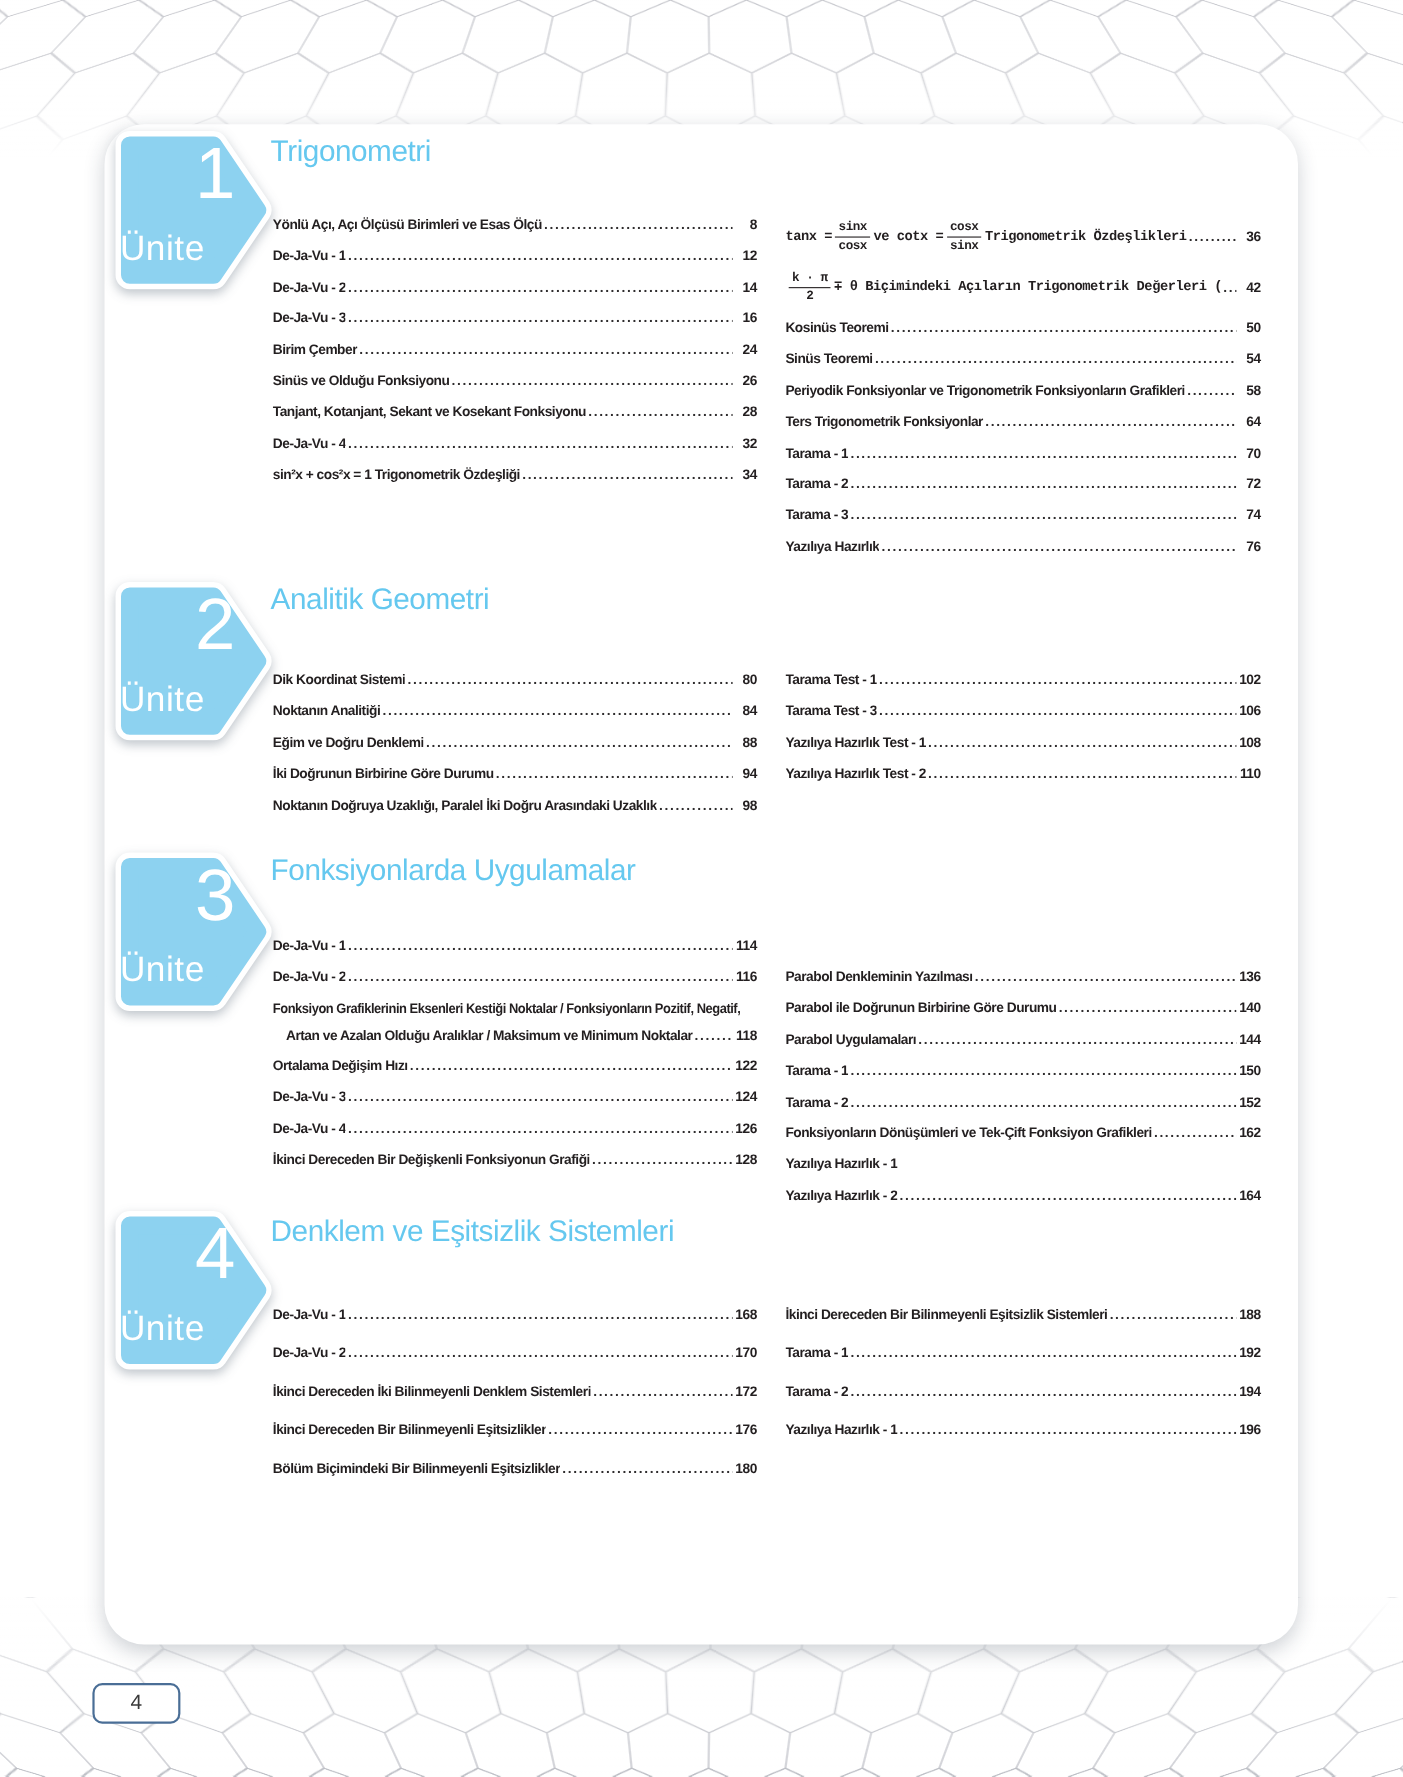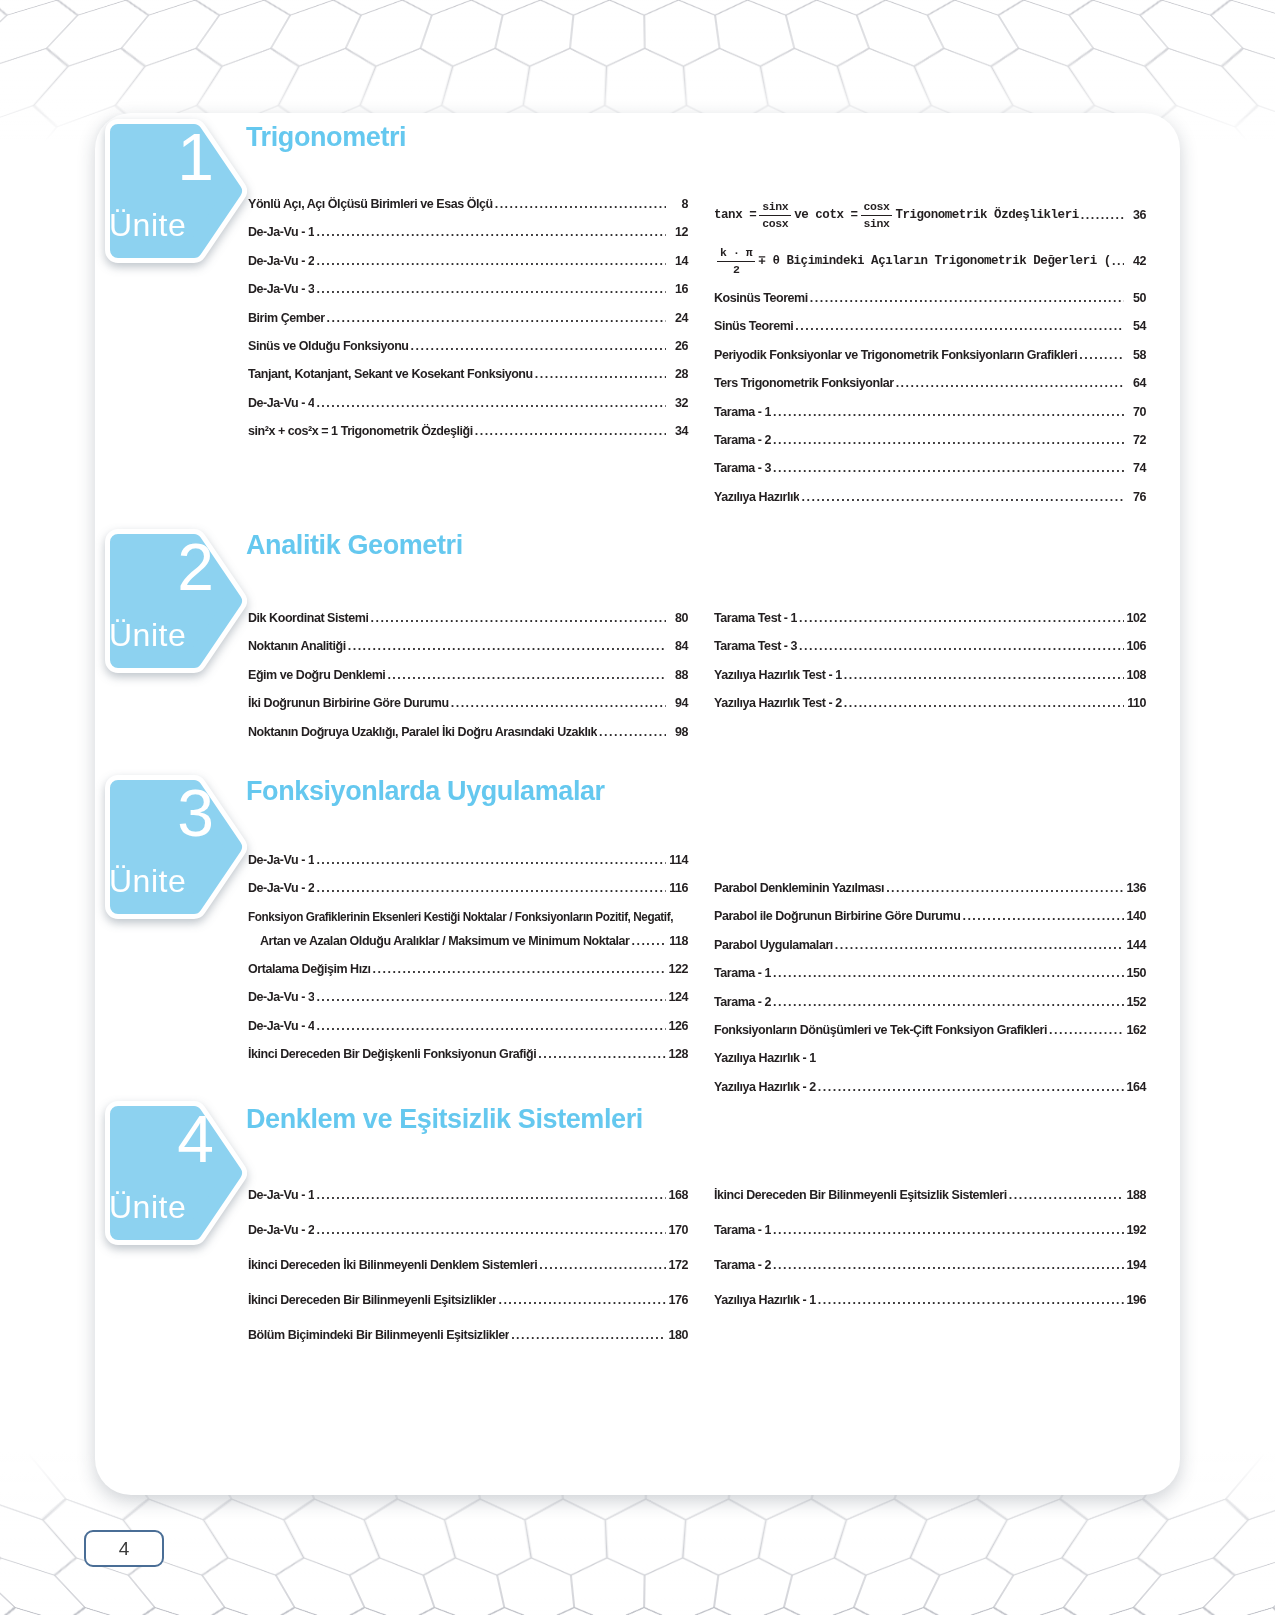--- a/index.html
+++ b/index.html
@@ -21,21 +21,21 @@
 
   
   .badge{position:absolute;left:98px;width:150px;height:150px;}
   .badge svg{position:absolute;left:0;top:0;overflow:visible;filter:drop-shadow(0 4px 5px rgba(40,60,80,.30));}
   .badge-num{position:absolute;top:8px;left:0;width:116px;text-align:right;padding-right:4px;
              font-size:66px;line-height:1.0;color:#fff;font-weight:400;}
   .badge-label{position:absolute;left:11px;bottom:22px;font-size:32px;color:#fff;font-weight:400;letter-spacing:.5px;}
   .b1{top:116px}.b2{top:526px}.b3{top:772px}.b4{top:1098px}
 
   
-  .unit-title{position:absolute;left:246px;margin:0;font-size:27px;font-weight:700;
+  .unit-title{position:absolute;left:246px;margin:0;font-size:27px;font-weight:400;
               color:#65c8ef;letter-spacing:-.4px;}
   .t1{top:122px}.t2{top:530px}.t3{top:776px}.t4{top:1104px}
 
   
   .col{position:absolute;font-size:12.5px;font-weight:700;letter-spacing:-.45px;}
   .c1l{top:190px;left:248px;width:440px}
   .c1r{top:192px;left:714px;width:432px}
   .c2l{top:604px;left:248px;width:440px}
   .c2r{top:604px;left:714px;width:432px}
   .c3l{top:846px;left:248px;width:440px}

